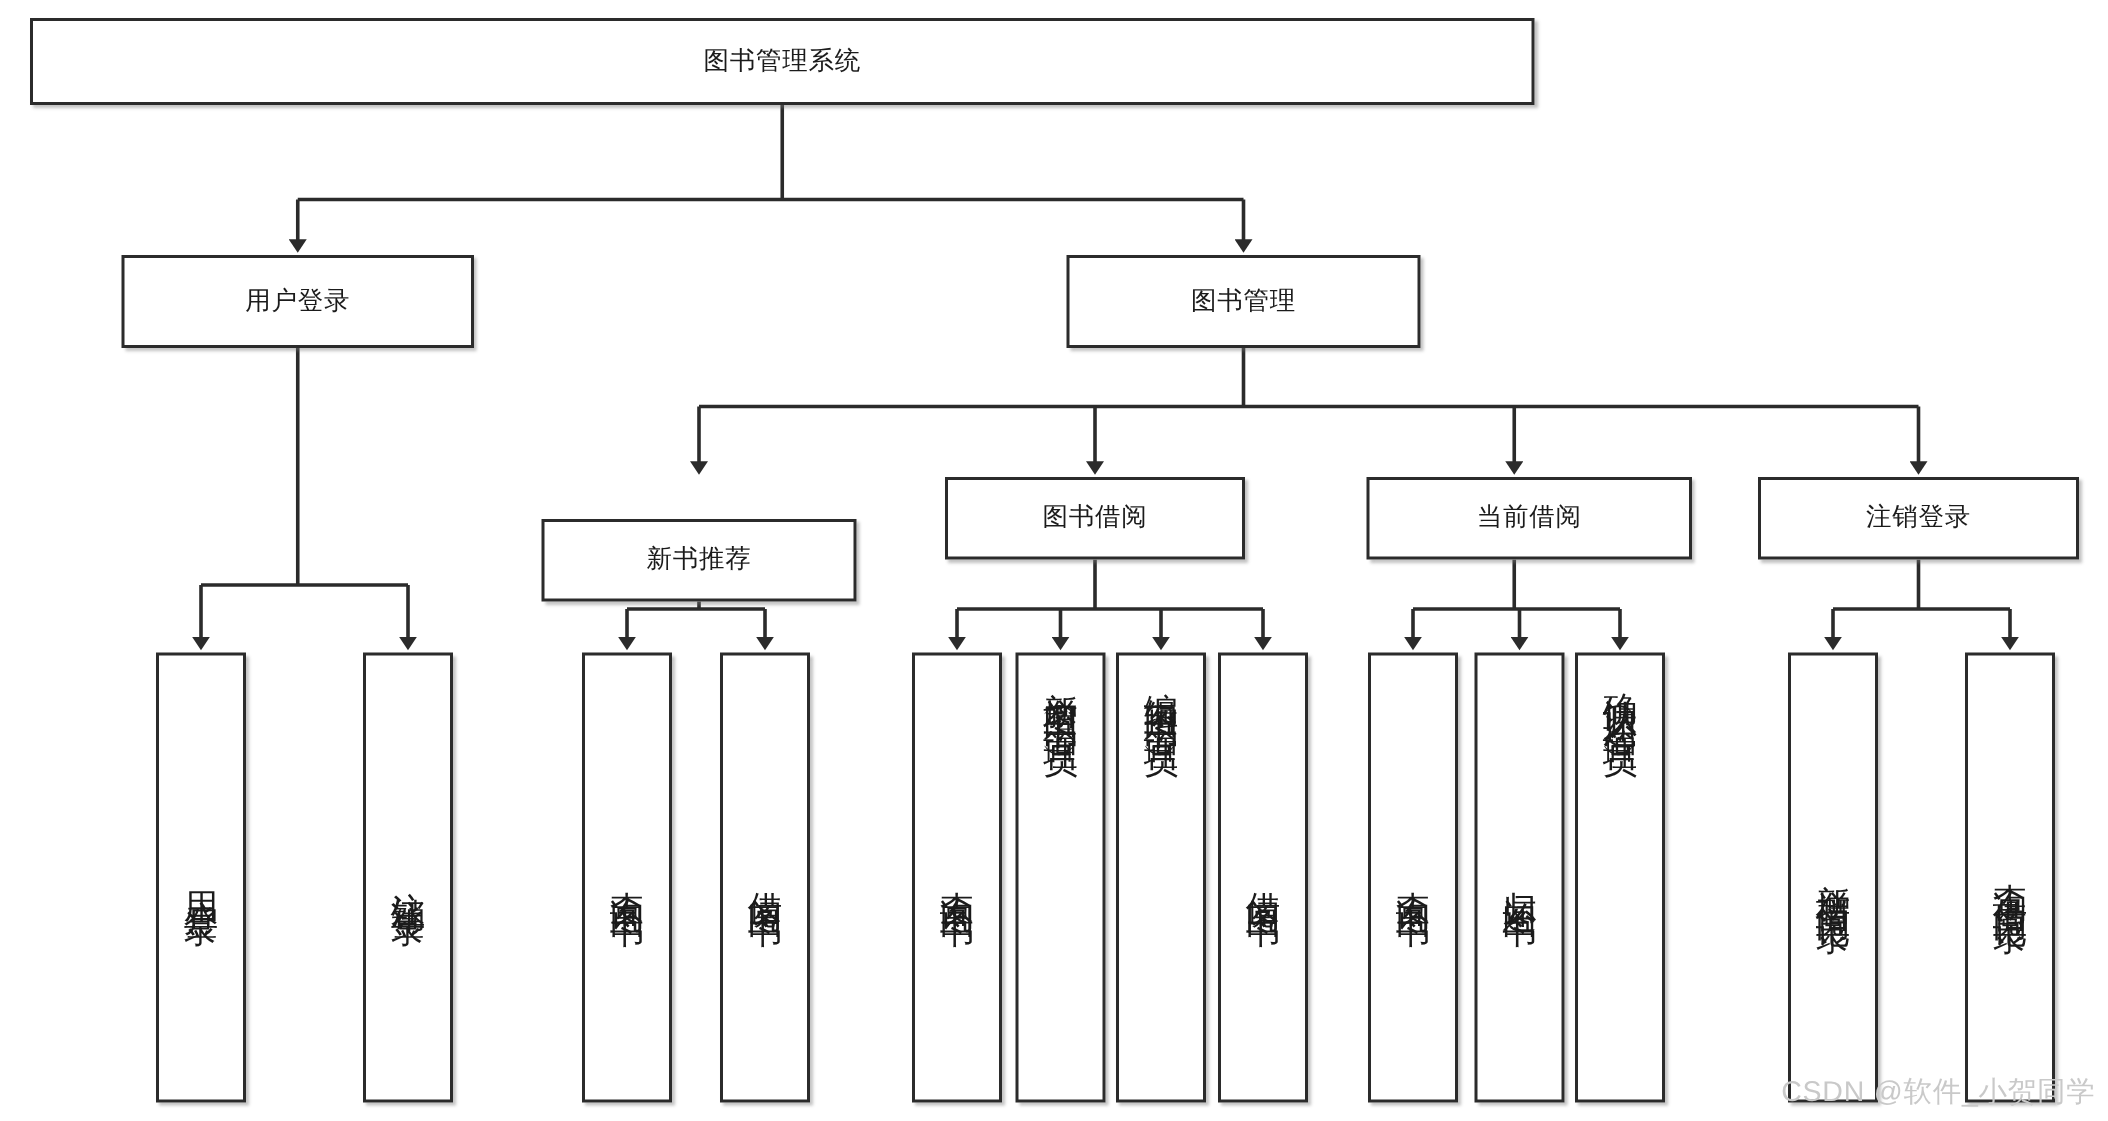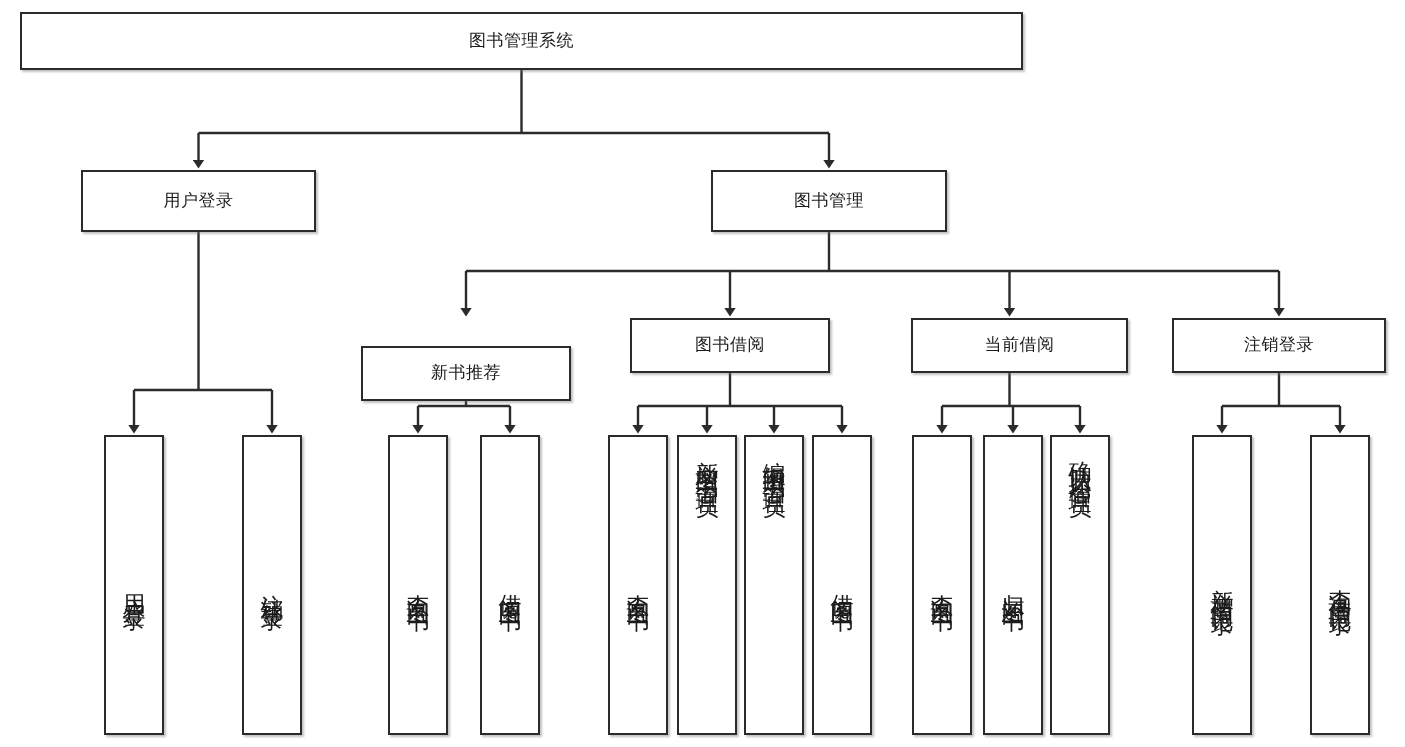--- a/index.html
+++ b/index.html
@@ -177,13 +177,14 @@
         <span class="label">确认归还（管理员）</span>
       </div>
       <div class="node vert" style="left: 1192px; top: 435px; width: 60px; height: 300px;">
         <span class="label">新增借阅记录</span>
       </div>
       <div class="node vert" style="left: 1310px; top: 435px; width: 60px; height: 300px;">
         <span class="label">查询借阅记录</span>
       </div>
     </div>
 
+  <div class="watermark">CSDN @软件_小贺同学</div>
 </div>
 
 </body></html>

